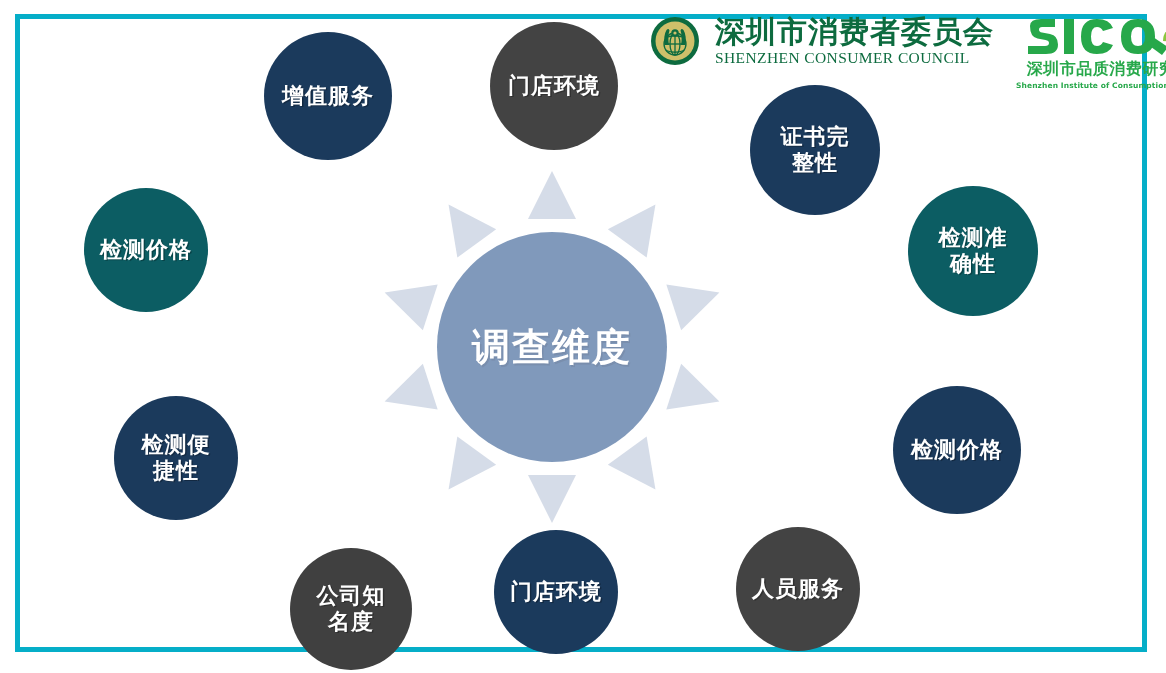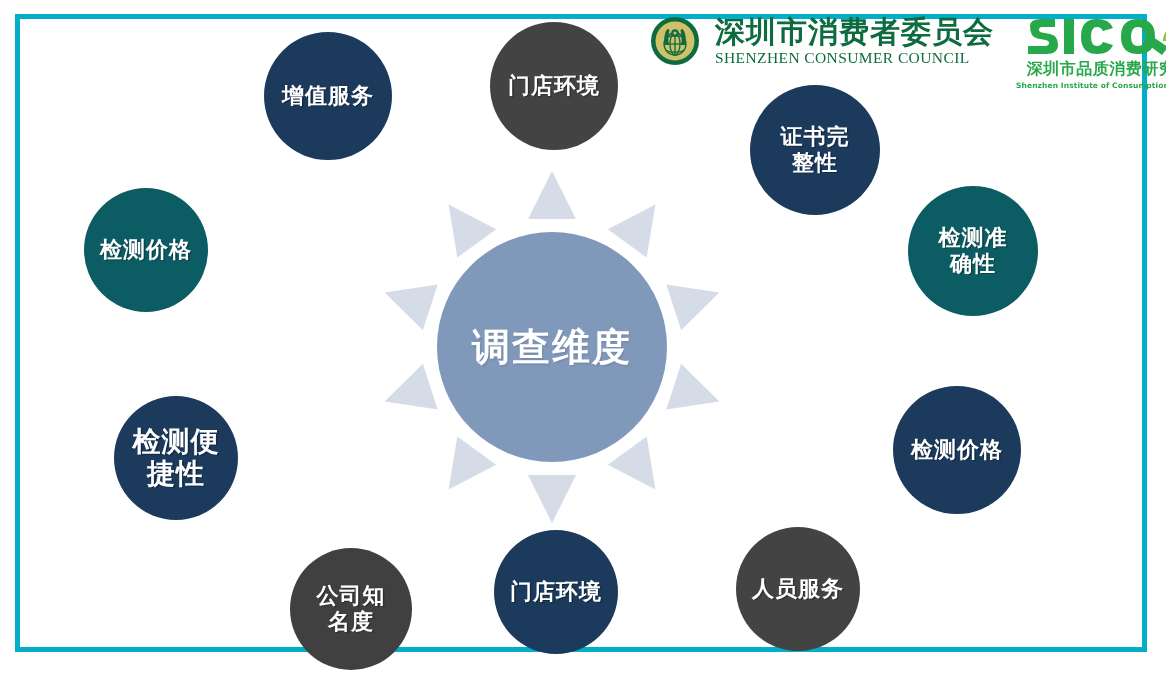--- a/index.html
+++ b/index.html
@@ -176,21 +176,21 @@
       <div class="bubble" style="left: 736px; top: 527px; width: 124px; height: 124px; background: rgb(67, 67, 67);">
         <span class="bubble-label" style="font-size: 22px;">人员服务</span>
       </div>
       <div class="bubble" style="left: 494px; top: 530px; width: 124px; height: 124px; background: rgb(27, 58, 92);">
         <span class="bubble-label" style="font-size: 22px;">门店环境</span>
       </div>
       <div class="bubble" style="left: 290px; top: 548px; width: 122px; height: 122px; background: #404040;">
         <span class="bubble-label" style="font-size: 22px;">公司知<br>名度</span>
       </div>
       <div class="bubble" style="left: 114px; top: 396px; width: 124px; height: 124px; background: rgb(27, 58, 92);">
-        <span class="bubble-label" style="font-size: 28px;">检测便<br>捷性</span>
+        <span class="bubble-label" style="font-size: 22px;">检测便<br>捷性</span>
       </div>
       <div class="bubble" style="left: 84px; top: 188px; width: 124px; height: 124px; background: rgb(12, 93, 99);">
         <span class="bubble-label" style="font-size: 22px;">检测价格</span>
       </div>
     </div>
 
   <div id="logo-row">
 
     <div class="scc-logo">
       <svg class="scc-emblem" viewBox="0 0 100 100" xmlns="http://www.w3.org/2000/svg">

